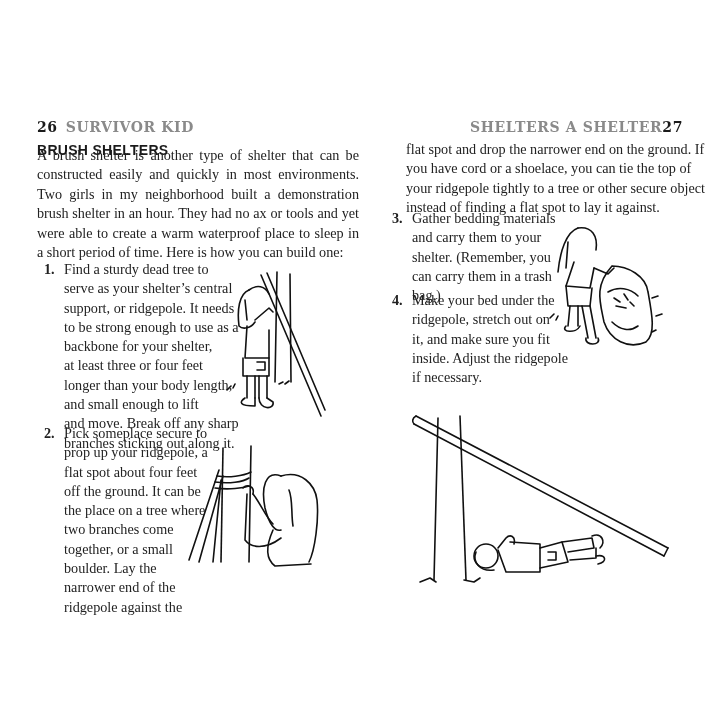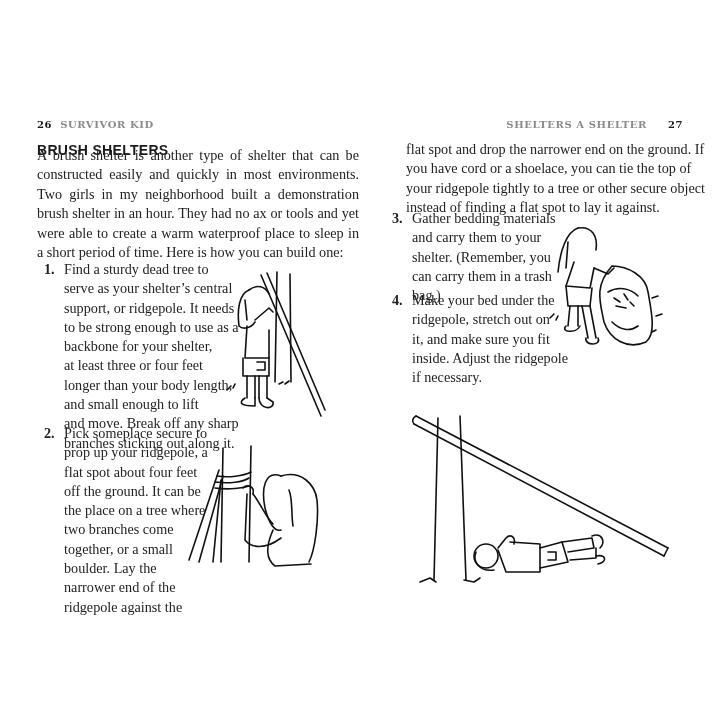--- a/index.html
+++ b/index.html
@@ -1,25 +1,25 @@
 <!DOCTYPE html>
 <html><head>
 <meta charset="utf-8">
 <style>
   html, body { margin:0; padding:0; }
   body { width:720px; height:720px; background:#ffffff; position:relative; overflow:hidden;
          font-family:"DejaVu Serif", "Liberation Serif", serif; color:#1e1e1e; }
   .running-head { position:absolute; top:119px; font-family:"DejaVu Serif", serif; font-weight:bold;
-                  font-size:10px; letter-spacing:0.6px; }
+                  font-size:14px; letter-spacing:0.6px; }
   .running-head .num { color:#1a1a1a; }
   .running-head .title { color:#8a8a8a; }
   #rh-left { left:37px; }
   #rh-left .title { margin-left:8px; }
   #rh-right { right:37px; }
-  #rh-right .num { margin-left:21px; }
+  #rh-right .num { margin-left:0; }
   .page-title { position:absolute; left:37px; top:142px; font-family:Liberation Sans, sans-serif; font-weight:bold;
                 font-size:14px; letter-spacing:0.3px; color:#1a1a1a; }
   .body-text { position:absolute; font-family:"Liberation Serif", serif; font-size:14.2px; line-height:19.4px; color:#222; }
   .intro { left:37px; top:146px; width:322px; text-align:justify; }
   .step { position:absolute; font-family:"Liberation Serif", serif; font-size:14.2px; line-height:19.3px; color:#222; }
   .step .n { position:absolute; left:0; top:0; font-weight:bold; }
   .step .t { position:absolute; left:20px; top:0; white-space:pre-line; }
   #step1 { left:44px; top:260px; width:200px; }
   #step2 { left:44px; top:424px; width:180px; }
   #step3 { left:392px; top:209px; width:170px; }

